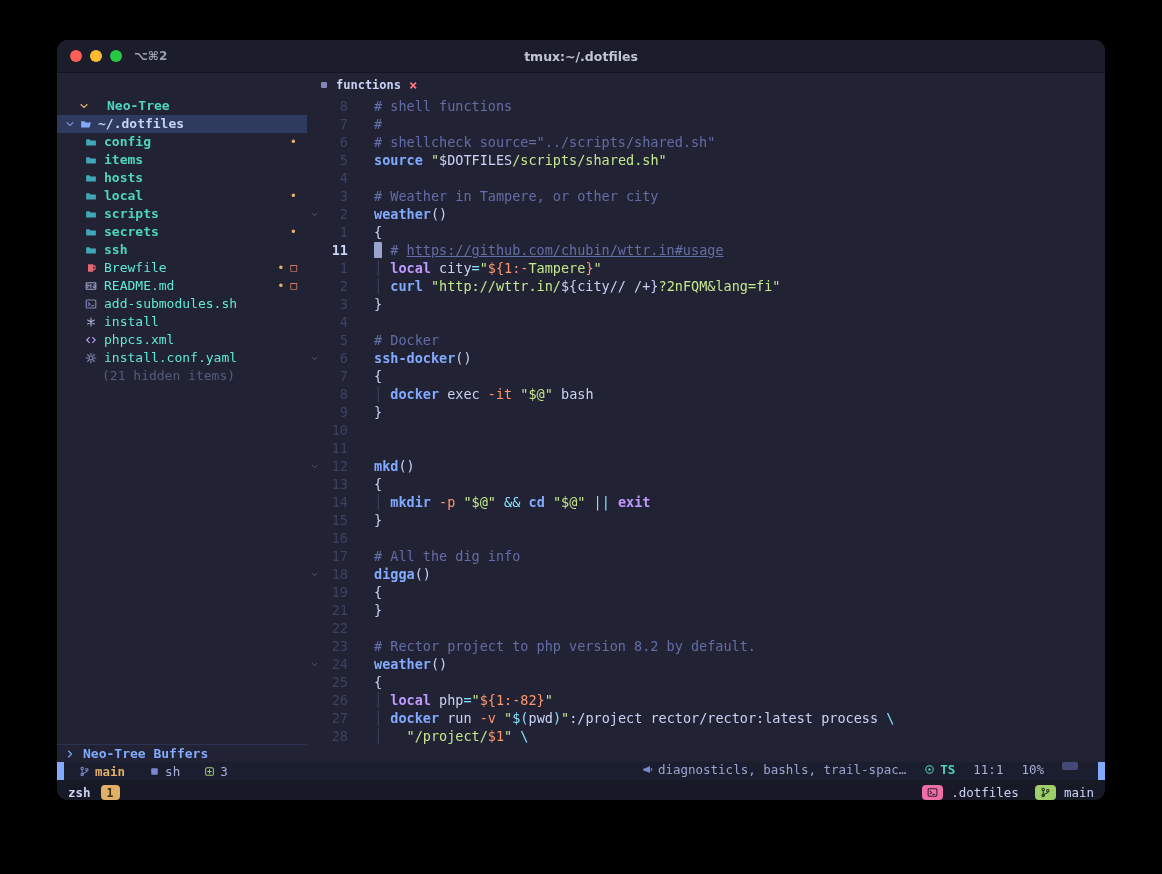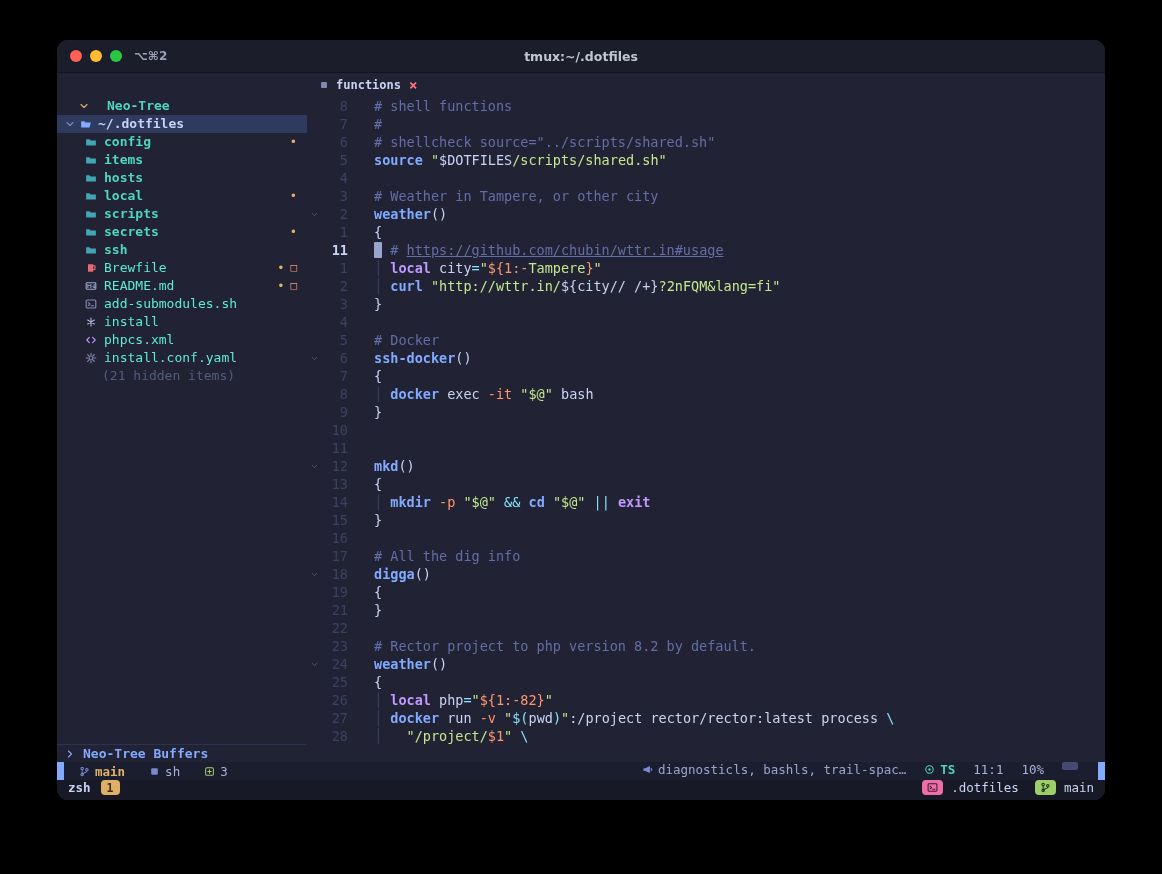--- a/index.html
+++ b/index.html
@@ -82,21 +82,21 @@
   .addic{color:var(--tmux_green)}
   .sl-right{margin-left:auto;display:flex;align-items:flex-start;gap:18px}
   .sl-item.lsp{color:#9aa5ce}
   .lspic{color:#7a88cf}
   .sl-item.ts{color:var(--teal);font-weight:bold}
   .sl-pill{width:16px;height:8px;background:#444a73;border-radius:2px}
   .sl-right .sl-edge{margin-left:2px}
   .slic{display:flex}
   .slic svg{width:11px;height:11px}
   
-  .tmuxbar{flex:0 0 20px;background:var(--bg_tmux);display:flex;align-items:flex-start;padding:0 11px;font-size:12.5px}
+  .tmuxbar{flex:0 0 20px;background:var(--bg_tmux);display:flex;align-items:flex-end;padding:0 11px;font-size:12.5px}
   .tm-shell{color:var(--fg);font-weight:bold}
   .tm-badge{height:15px;border-radius:4px;display:flex;align-items:center;padding:0 6px;font-size:11.5px;font-weight:bold}
   .tm-badge.idx{background:var(--yellow);color:#3a2d12;margin-left:10px}
   .tm-right{margin-left:auto;display:flex;align-items:center;gap:8px}
   .tm-badge.pink{background:var(--pink);color:#3a1b2e;padding:0 5px}
   .tm-badge.green{background:var(--tmux_green);color:#233018;padding:0 5px;margin-left:8px}
   .tm-badge svg{width:11px;height:11px}
   .tm-text{color:var(--fg);font-weight:normal}
 </style>
 </head>

